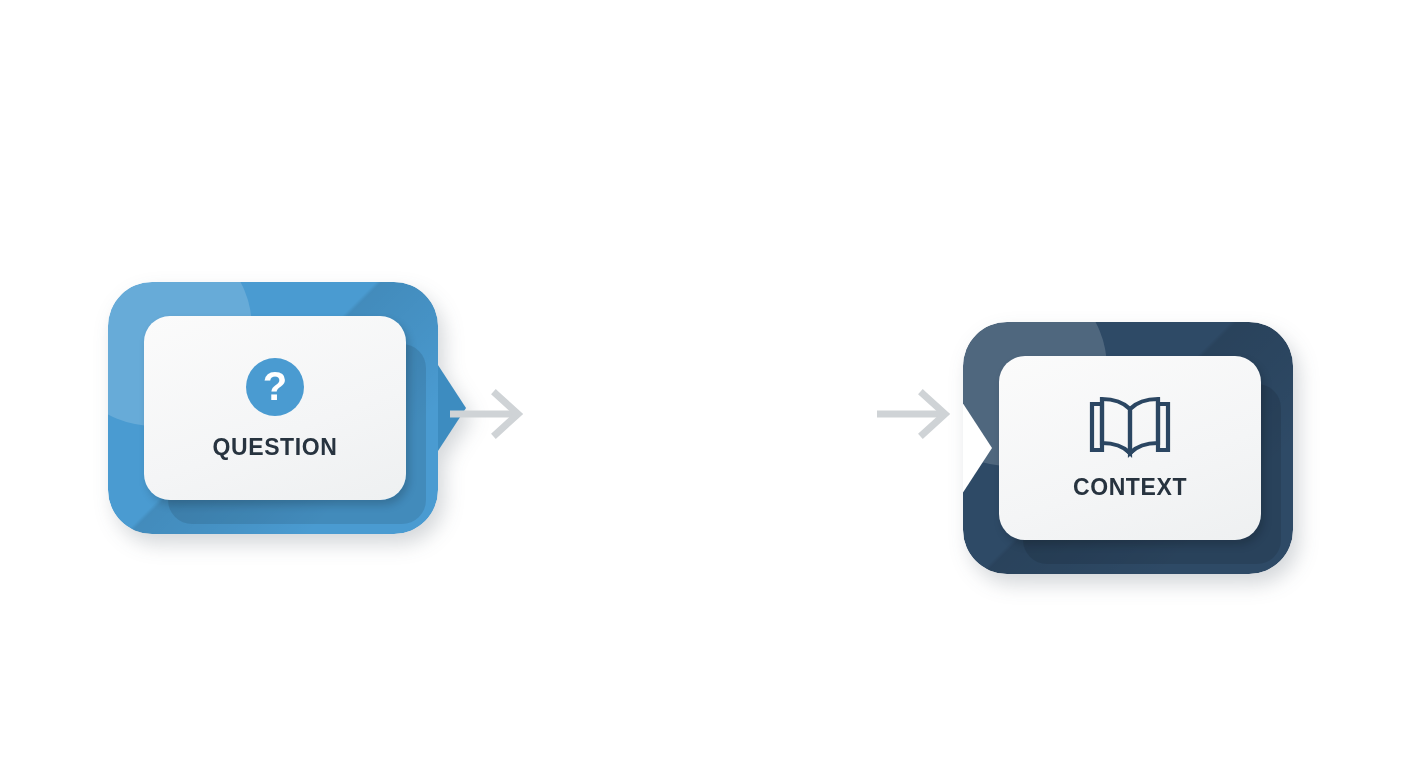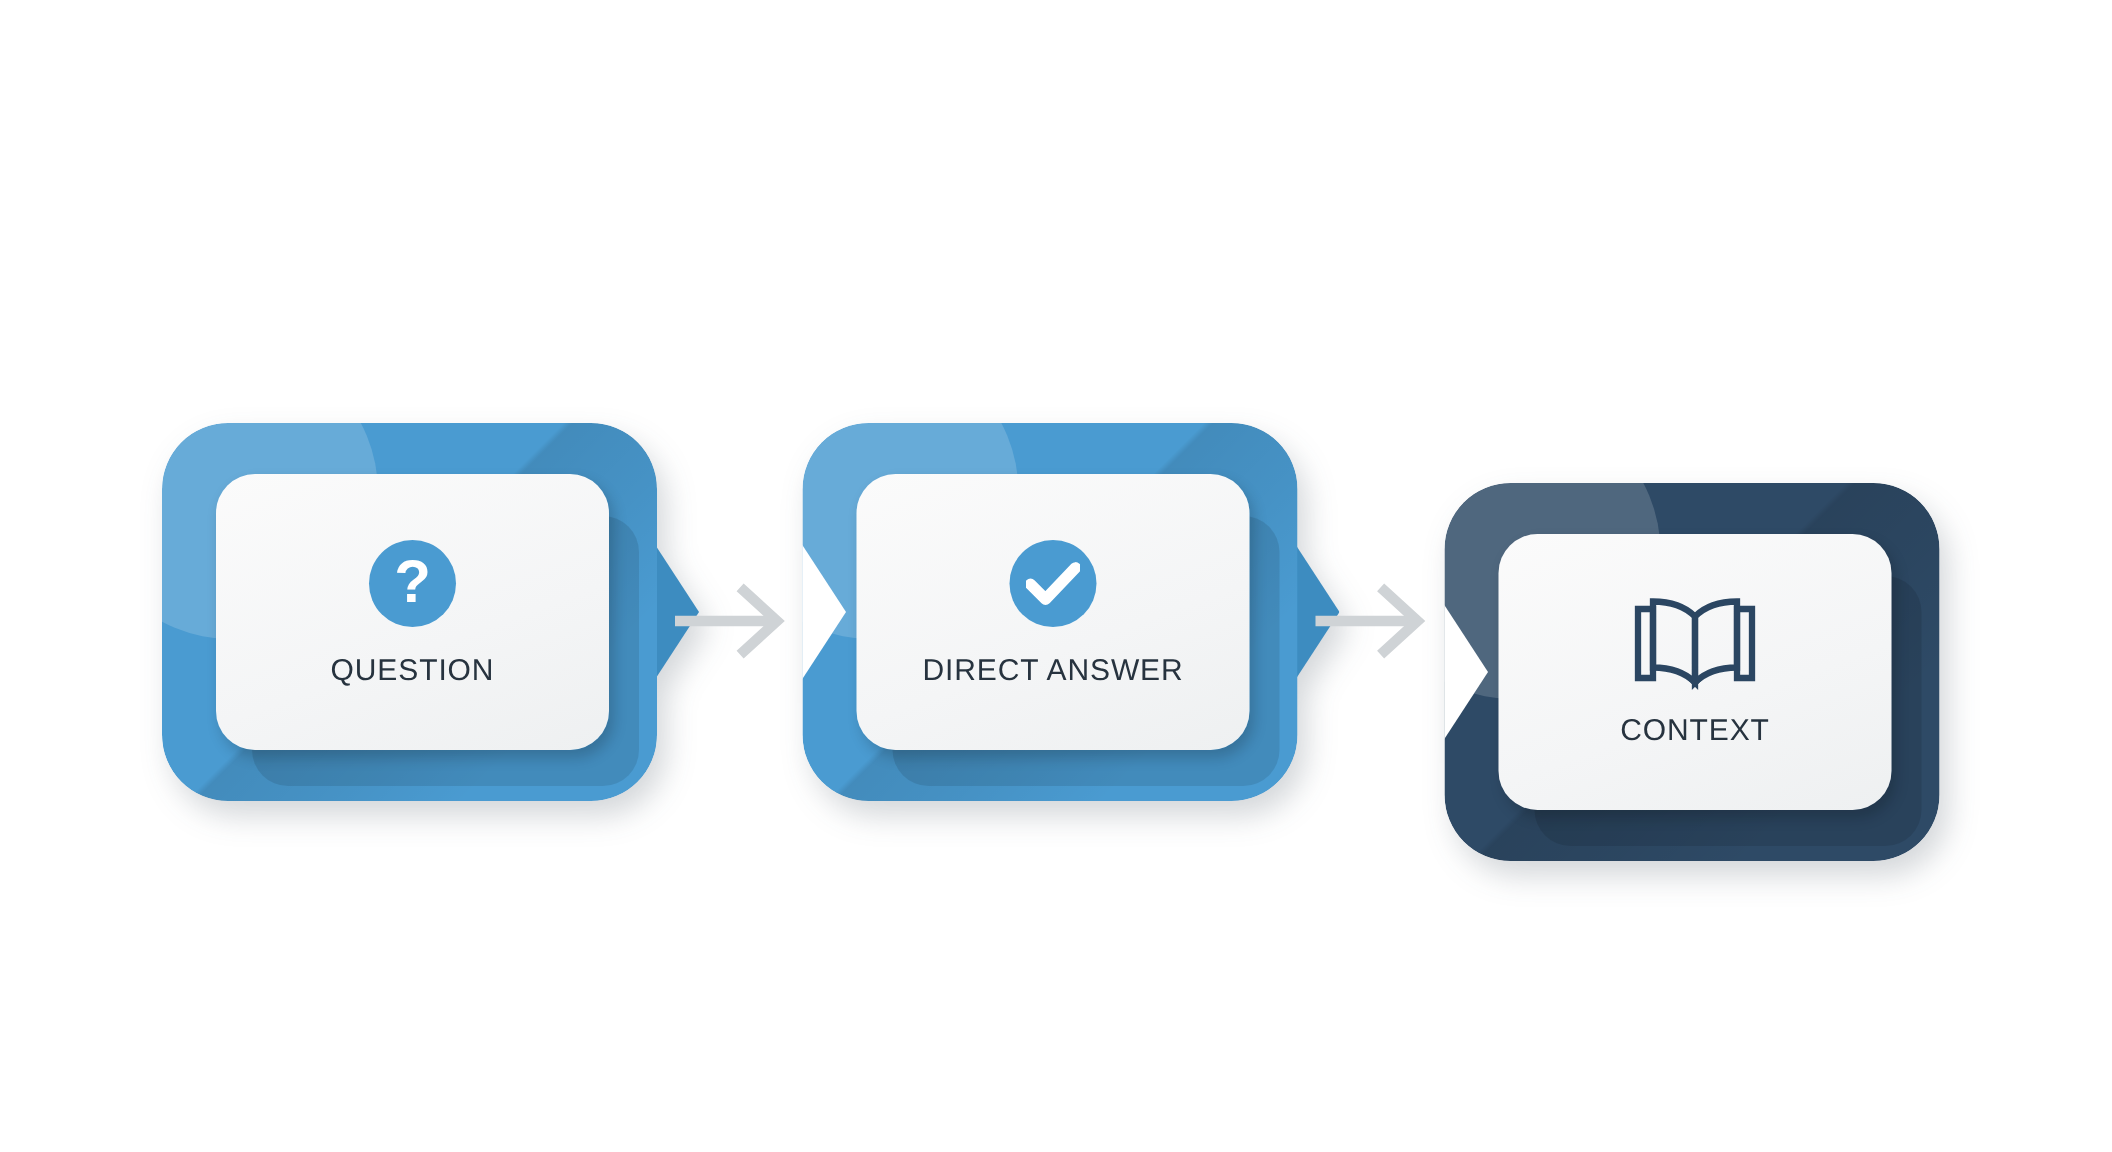--- a/index.html
+++ b/index.html
@@ -138,23 +138,23 @@
     color: #ffffff;
     font-size: 40px;
     font-weight: bold;
     line-height: 1;
     font-family: "Liberation Sans", sans-serif;
     margin-top: -2px;
   }
 
   
   .label {
-    font-size: 20px;
+    font-size: 23px;
     letter-spacing: 0.6px;
-    font-weight: normal;
+    font-weight: bold;
     white-space: nowrap;
   }
 
   
   .arrow {
     position: absolute;
     top: 388px;
     width: 78px;
     height: 52px;
   }
@@ -188,43 +188,20 @@
       </div>
     </div>
 
     <div class="arrow arrow-1">
       <svg width="78" height="52" viewBox="0 0 78 52">
         <path d="M2 26 H66" stroke="#cfd3d6" stroke-width="7" fill="none" stroke-linecap="butt"></path>
         <path d="M48 6 L70 26 L48 46" stroke="#cfd3d6" stroke-width="7" fill="none" stroke-linecap="square" stroke-linejoin="miter"></path>
       </svg>
     </div>
 
-    <div class="step step-2">
-      <div class="plaque-wrap">
-        <div class="tab" style="background:#3d8cc0;"></div>
-        <div class="plaque">
-          <div class="plaque-base" style="background:#4a9bd1;"></div>
-          <div class="plaque-highlight"></div>
-          <div class="plaque-sheen"></div>
-          <div class="notch"></div>
-        </div>
-      </div>
-      <div class="card">
-        <div class="card-inner">
-          <div class="icon-slot">
-            <div class="circle-icon" style="background:#4a9bd1;">
-              <svg width="36" height="30" viewBox="0 0 36 30">
-                <path d="M3 15.5 L13 25.5 L33 4.5" stroke="#ffffff" stroke-width="7.5" fill="none" stroke-linecap="round" stroke-linejoin="round"></path>
-              </svg>
-            </div>
-          </div>
-          <div class="label" style="color:#27333f;">DIRECT ANSWER</div>
-        </div>
-      </div>
-    </div>
 
     <div class="arrow arrow-2">
       <svg width="78" height="52" viewBox="0 0 78 52">
         <path d="M2 26 H66" stroke="#cfd3d6" stroke-width="7" fill="none" stroke-linecap="butt"></path>
         <path d="M48 6 L70 26 L48 46" stroke="#cfd3d6" stroke-width="7" fill="none" stroke-linecap="square" stroke-linejoin="miter"></path>
       </svg>
     </div>
 
     <div class="step step-3">
       <div class="plaque-wrap">

